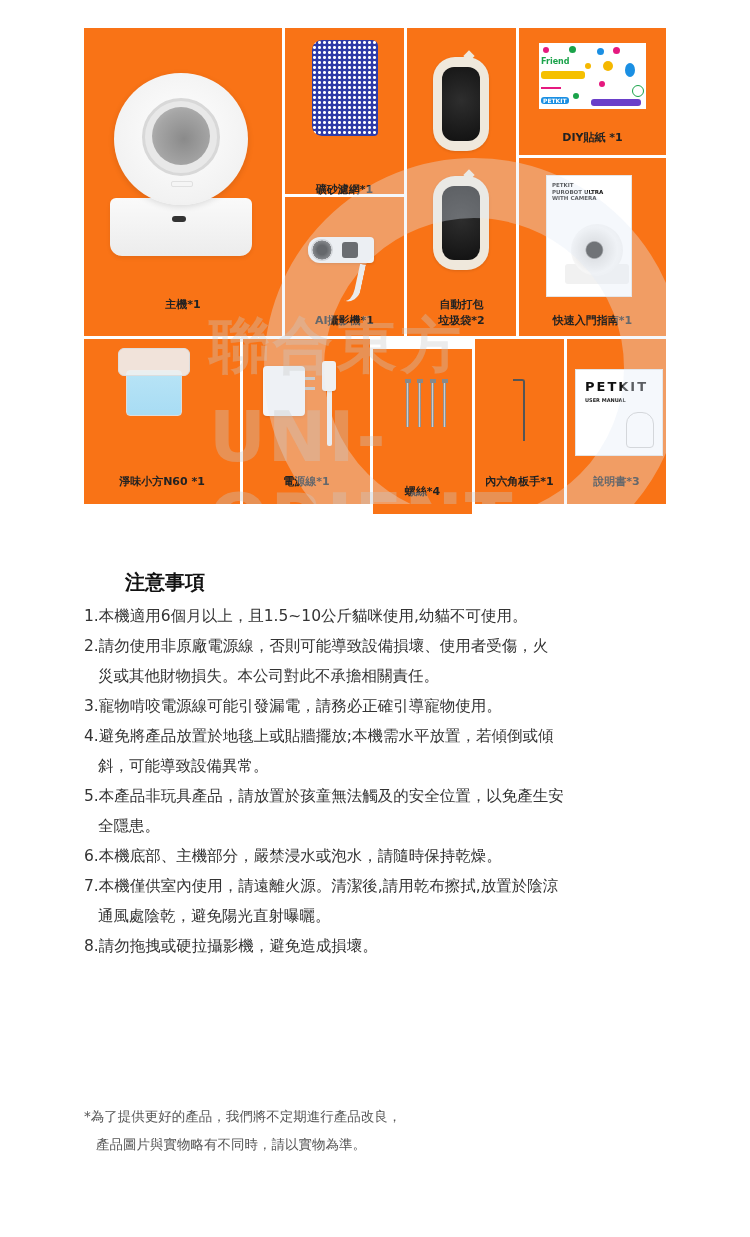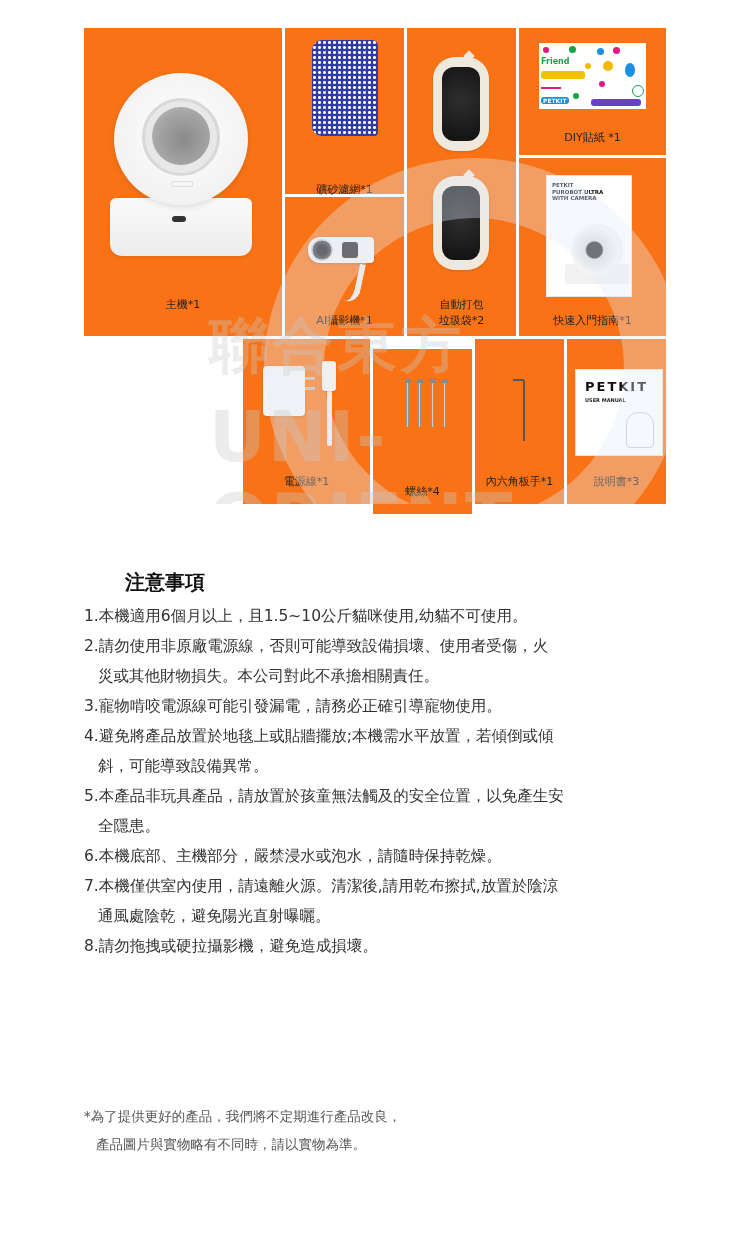--- a/index.html
+++ b/index.html
@@ -1,21 +1,21 @@
 <!DOCTYPE html>
 <html><head>
 <meta charset="utf-8">
 <style>
   * { box-sizing: border-box; margin: 0; padding: 0; }
   html, body { width: 750px; height: 1237px; background: #ffffff; overflow: hidden; }
   body { font-family: "DejaVu Sans", "Liberation Sans", sans-serif; color: #333; position: relative; }
 
   .grid { position: absolute; left: 84px; top: 28px; width: 582px; height: 476px; }
   .cell { position: absolute; background: #f97316; }
-  .cell .label { position: absolute; left: 0; right: 0; text-align: center; font-size: 11px; font-weight: normal; color: #222; line-height: 14px; }
+  .cell .label { position: absolute; left: 0; right: 0; text-align: center; font-size: 11px; font-weight: bold; color: #222; line-height: 14px; }
 
   
   .wm { position: absolute; left: 84px; top: 28px; width: 582px; height: 476px; pointer-events: none; overflow: hidden; }
   .wm-cn { position: absolute; left: 125px; top: 278px; font-size: 60px; font-weight: bold; color: rgba(200,200,200,0.35); letter-spacing: 4px; }
   .wm-en { position: absolute; left: 125px; top: 368px; font-size: 70px; font-weight: bold; color: rgba(200,200,200,0.35); letter-spacing: 2px; font-family: "DejaVu Sans", sans-serif; }
   .wm-circle { position: absolute; left: 180px; top: 130px; width: 420px; height: 420px; border-radius: 50%; border: 60px solid rgba(225,235,245,0.35); }
 
   
   .lb-body { position: absolute; left: 22px; top: 45px; width: 150px; height: 190px; }
   .lb-top { position: absolute; left: 8px; top: 0; width: 134px; height: 132px; border-radius: 50%; background: radial-gradient(circle at 50% 45%, #ffffff 0%, #f2f2f2 70%, #e3e3e3 100%); box-shadow: 0 2px 6px rgba(0,0,0,0.12); }
@@ -162,20 +162,27 @@
         <div>WITH CAMERA</div>
       </div>
       <div class="guide-img">
           <div class="guide-base"></div>
           <div class="guide-circ"></div>
         </div>
     </div>
     <div class="label" style="top:156px;">快速入門指南*1</div>
   </div>
 
+  <div class="cell" style="left:0;top:311px;width:156px;height:165px;">
+    <div class="deo">
+      <div class="deo-box"></div>
+      <div class="deo-lid"></div>
+    </div>
+    <div class="label" style="top:136px;">淨味小方N60 *1</div>
+  </div>
 
   <div class="cell" style="left:159px;top:311px;width:127px;height:165px;">
     <div class="pw-plug"></div>
     <div class="pw-prong" style="top:38px;"></div>
     <div class="pw-prong" style="top:48px;"></div>
     <div class="pw-cable"></div>
     <div class="pw-head"></div>
     <div class="label" style="top:136px;">電源線*1</div>
   </div>
 

